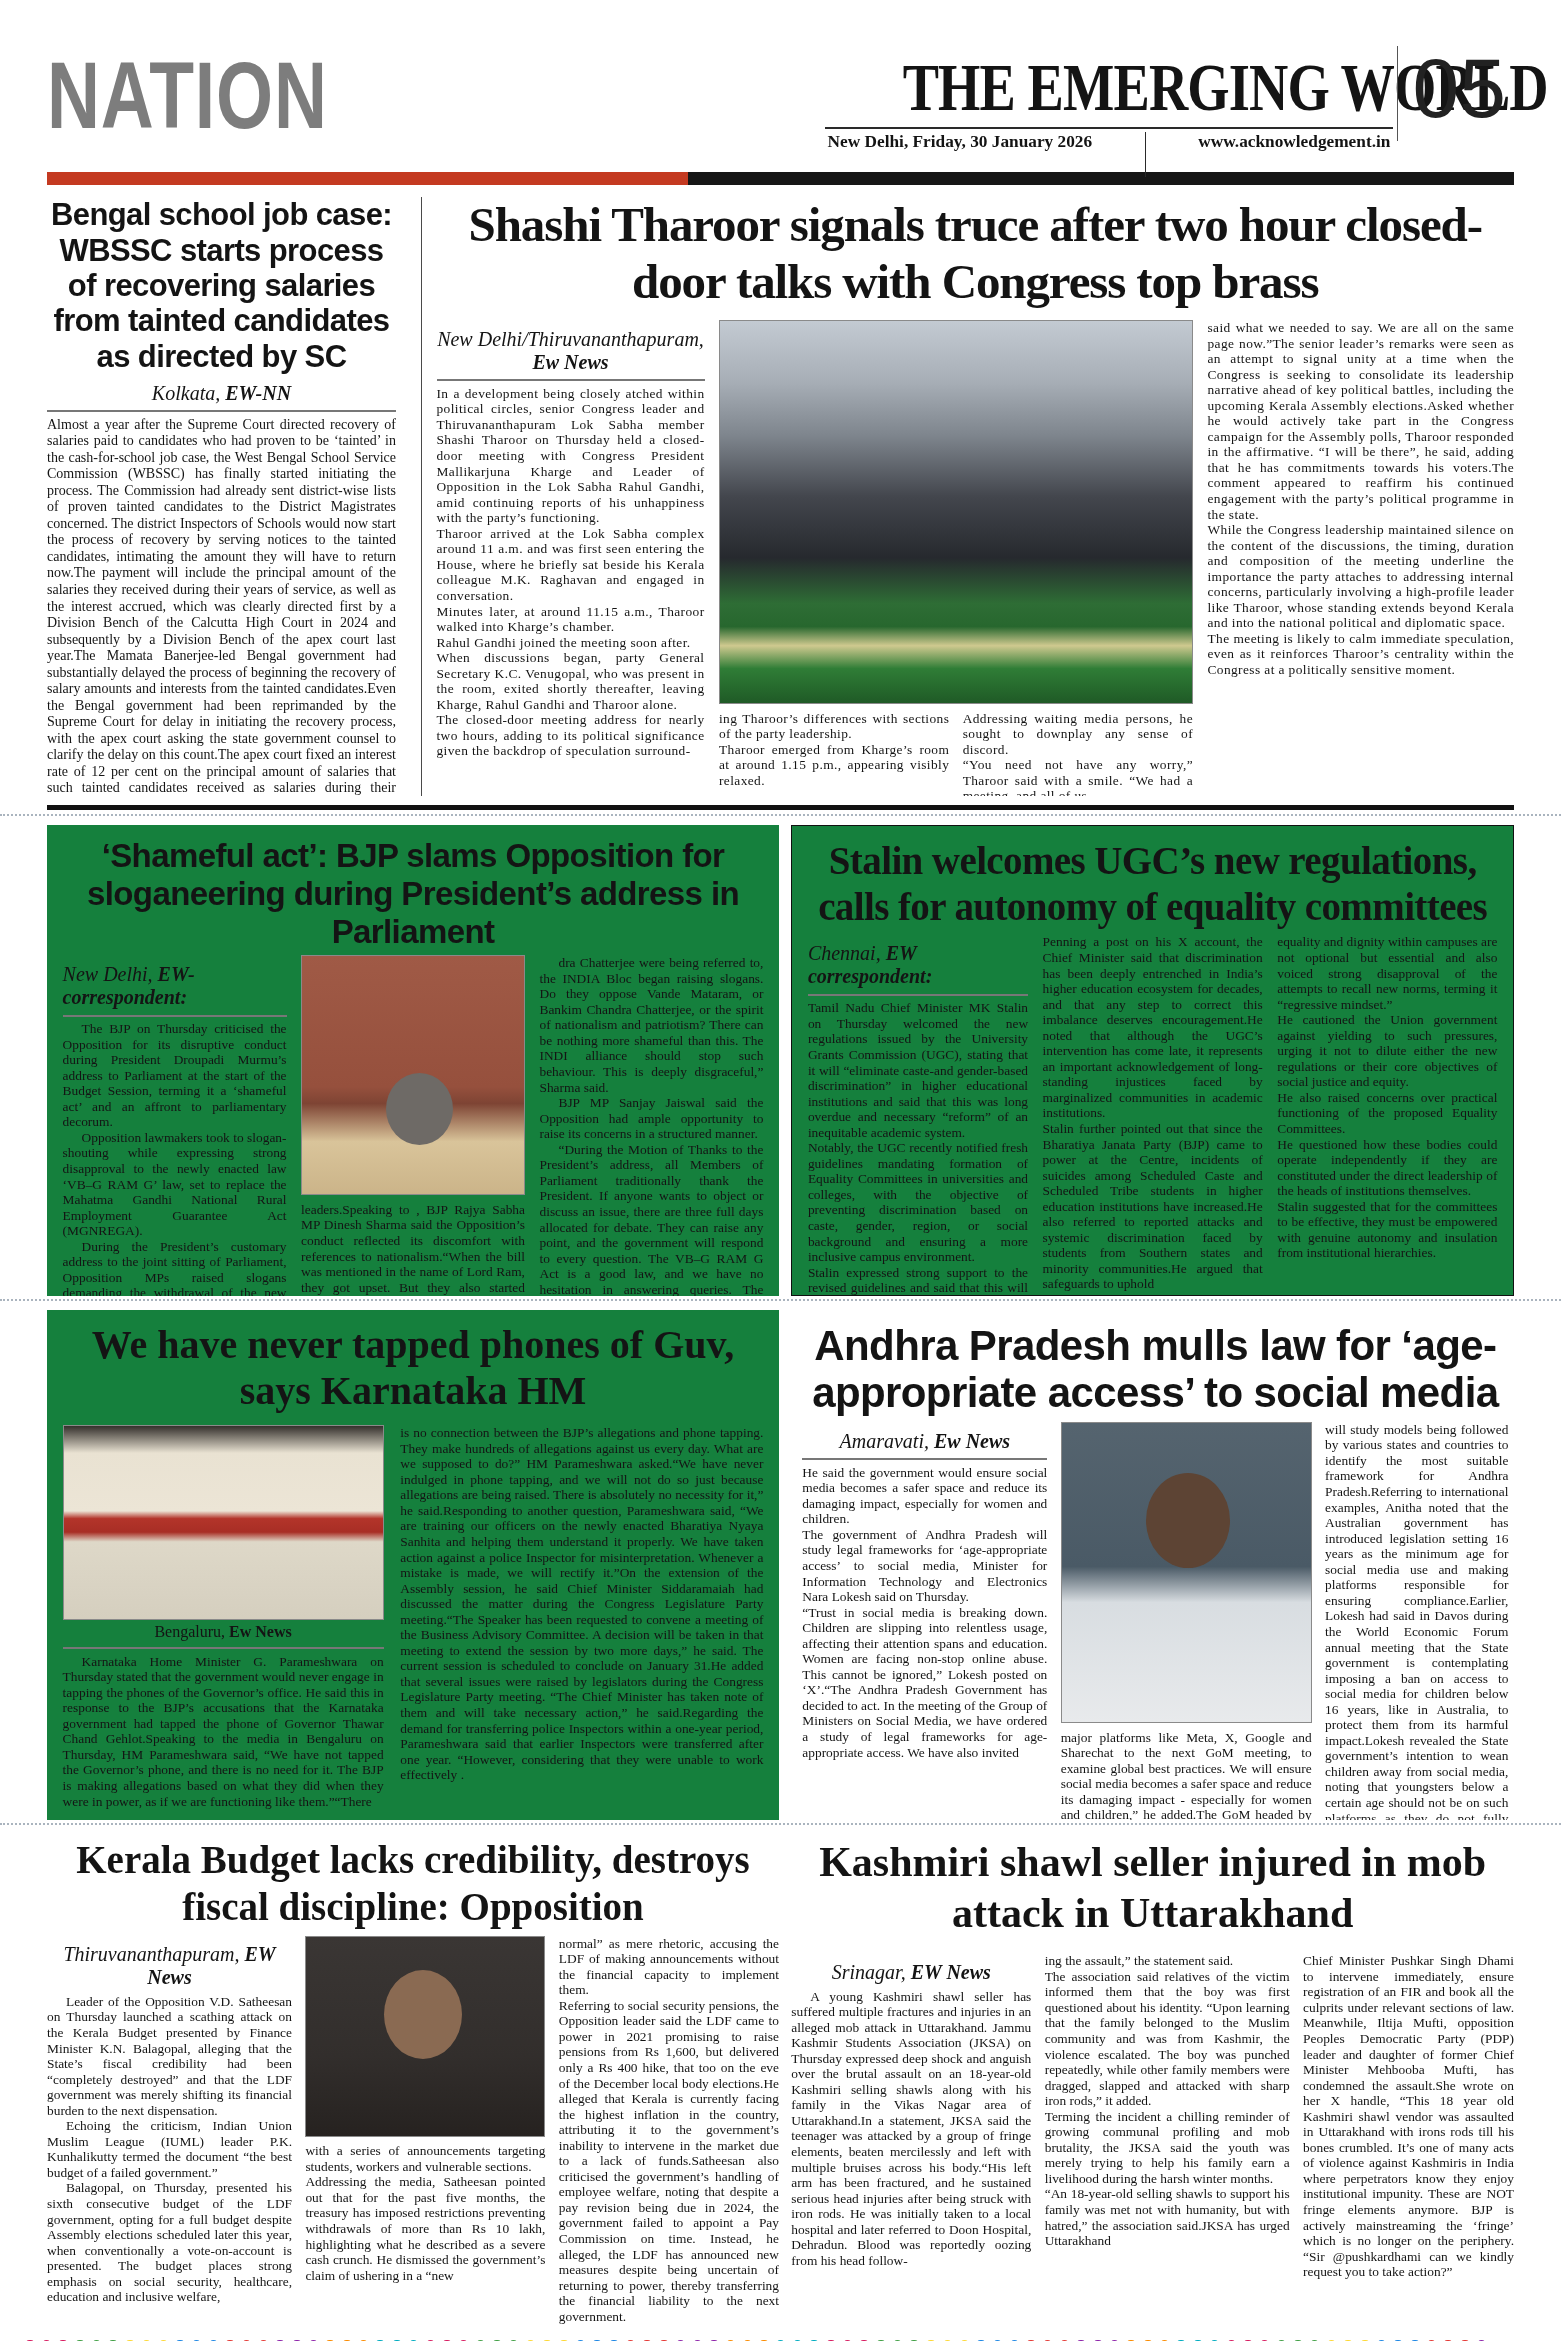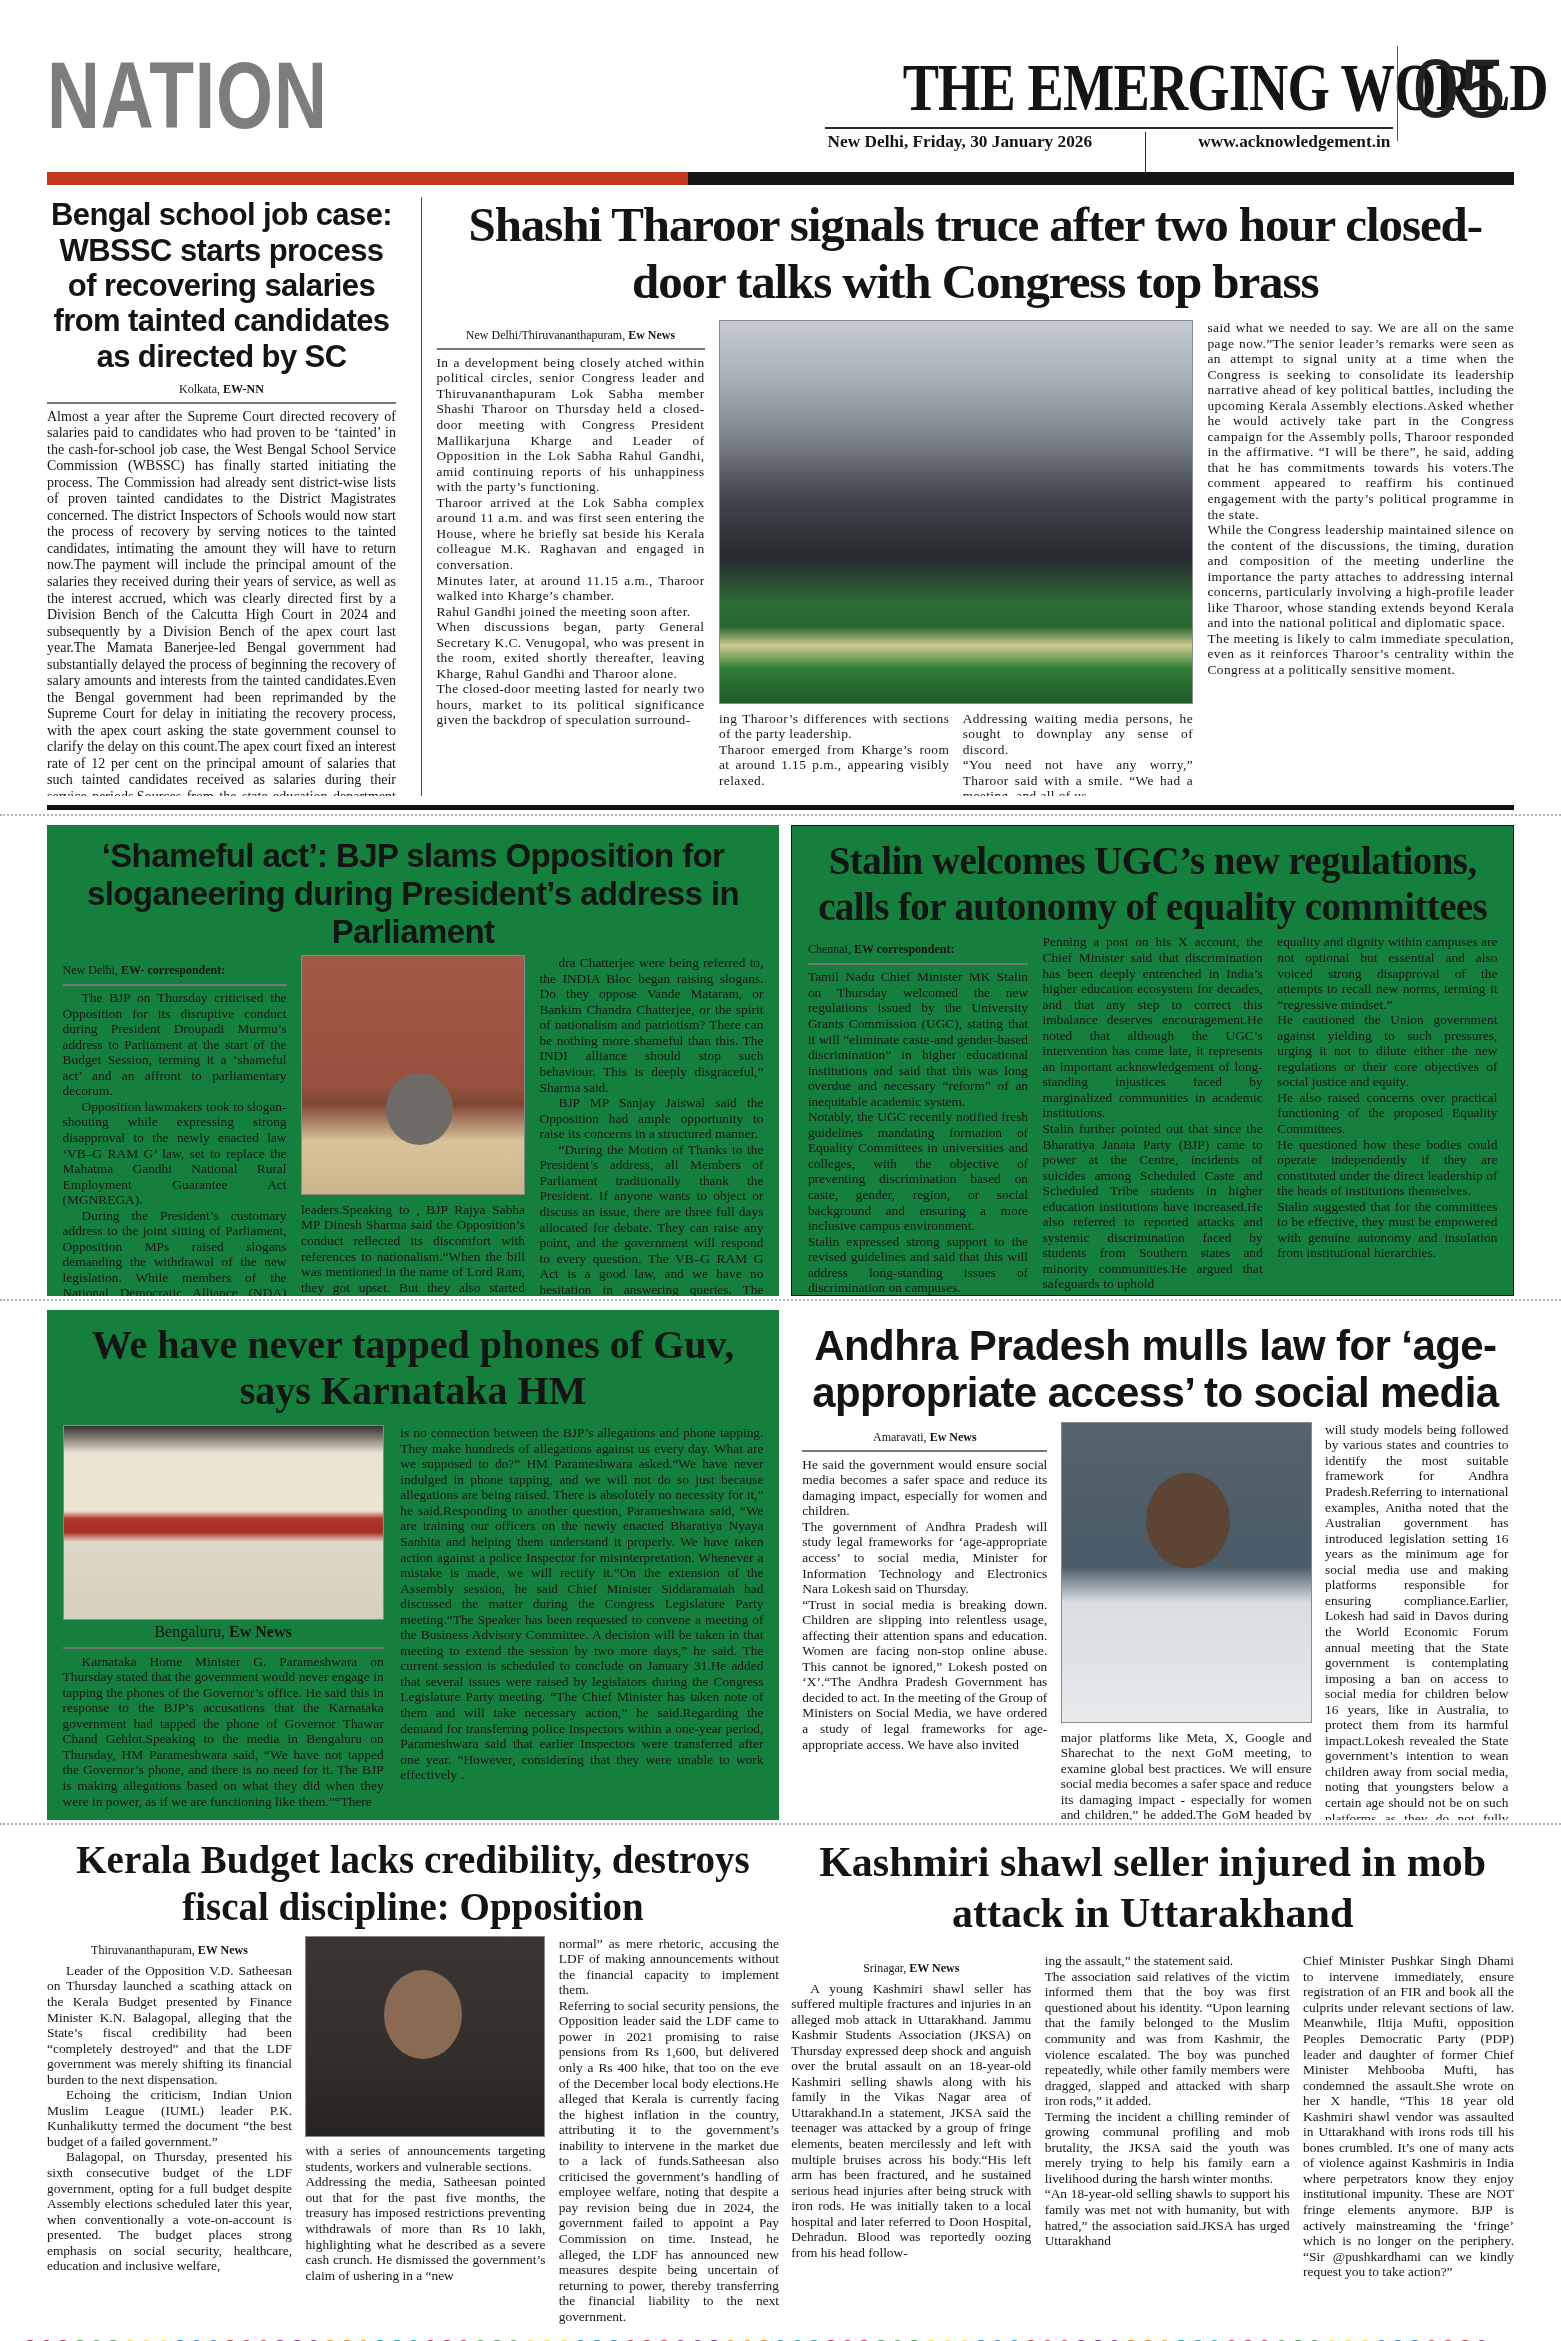--- a/index.html
+++ b/index.html
@@ -21,21 +21,21 @@
   .pagenum-rule{border-left:1.7px solid #555;height:95px;}
   .page-number{font-family:"Liberation Sans","DejaVu Sans",sans-serif;font-weight:400;
         font-size:84px;line-height:1;color:#222;}
   .header-bar{display:flex;height:13px;margin:9px 47px 0;}
   .bar-red{width:641px;}
   .bar-black{flex:1;background:#161616;}
   
   .sans-head{font-family:"Liberation Sans","DejaVu Sans",sans-serif;font-weight:700;
         letter-spacing:-0.6px;margin:0;text-align:center;}
   .serif-head{font-family:"Liberation Serif","DejaVu Serif",serif;font-weight:700;margin:0;text-align:center;}
-  .byline{font-size:12px;text-align:center;margin-top:7.8px;}
+  .byline{font-size:20px;text-align:center;margin-top:7.8px;font-style:italic;}
   .byline .agency{font-weight:700;}
   .byline-rule{border-top:2.8px solid #777;margin:5.6px 0 4.5px;}
   .cols p{margin:0;font-size:13.4px;line-height:1.16;text-align:justify;}
   .cols p.indent{text-indent:19px;}
   .photo{width:100%;border:0.6px solid #8a8a8a;box-sizing:border-box;position:relative;overflow:hidden;}
   .head-blob{position:absolute;border-radius:50%;}
   
   .row1{display:flex;margin:12.3px 47px 0;height:599px;overflow:hidden;}
   .bengal{width:375px;padding-right:25px;border-right:1.7px solid #4a4a4a;box-sizing:border-box;}
   .bengal .headline{font-size:31px;line-height:1.14;}
@@ -144,21 +144,21 @@
             <span>New Delhi/Thiruvananthapuram,</span>
             <span class="agency">Ew News</span>
           </div>
           <div class="byline-rule"></div>
           <div class="cols">
               <p class="para">In a development being closely atched within political circles, senior Congress leader and Thiruvananthapuram Lok Sabha member Shashi Tharoor on Thursday held a closed-door meeting with Congress President Mallikarjuna Kharge and Leader of Opposition in the Lok Sabha Rahul Gandhi, amid continuing reports of his unhappiness with the party’s functioning.</p>
               <p class="para">Tharoor arrived at the Lok Sabha complex around 11 a.m. and was first seen entering the House, where he briefly sat beside his Kerala colleague M.K. Raghavan and engaged in conversation.</p>
               <p class="para">Minutes later, at around 11.15 a.m., Tharoor walked into Kharge’s chamber.</p>
               <p class="para">Rahul Gandhi joined the meeting soon after.</p>
               <p class="para">When discussions began, party General Secretary K.C. Venugopal, who was present in the room, exited shortly thereafter, leaving Kharge, Rahul Gandhi and Tharoor alone.</p>
-              <p class="para">The closed-door meeting lasted for nearly two hours, market to its political significance given the backdrop of speculation surround-</p>
+              <p class="para">The closed-door meeting address for nearly two hours, adding to its political significance given the backdrop of speculation surround-</p>
             </div>
         </div>
         <div>
           <div class="photo ph-tharoor"></div>
           <div class="caption-grid">
             <div class="cols">
                 <p class="para">ing Tharoor’s differences with sections of the party leadership.</p>
                 <p class="para">Tharoor emerged from Kharge’s room at around 1.15 p.m., appearing visibly relaxed.</p>
               </div>
             <div class="cols">

